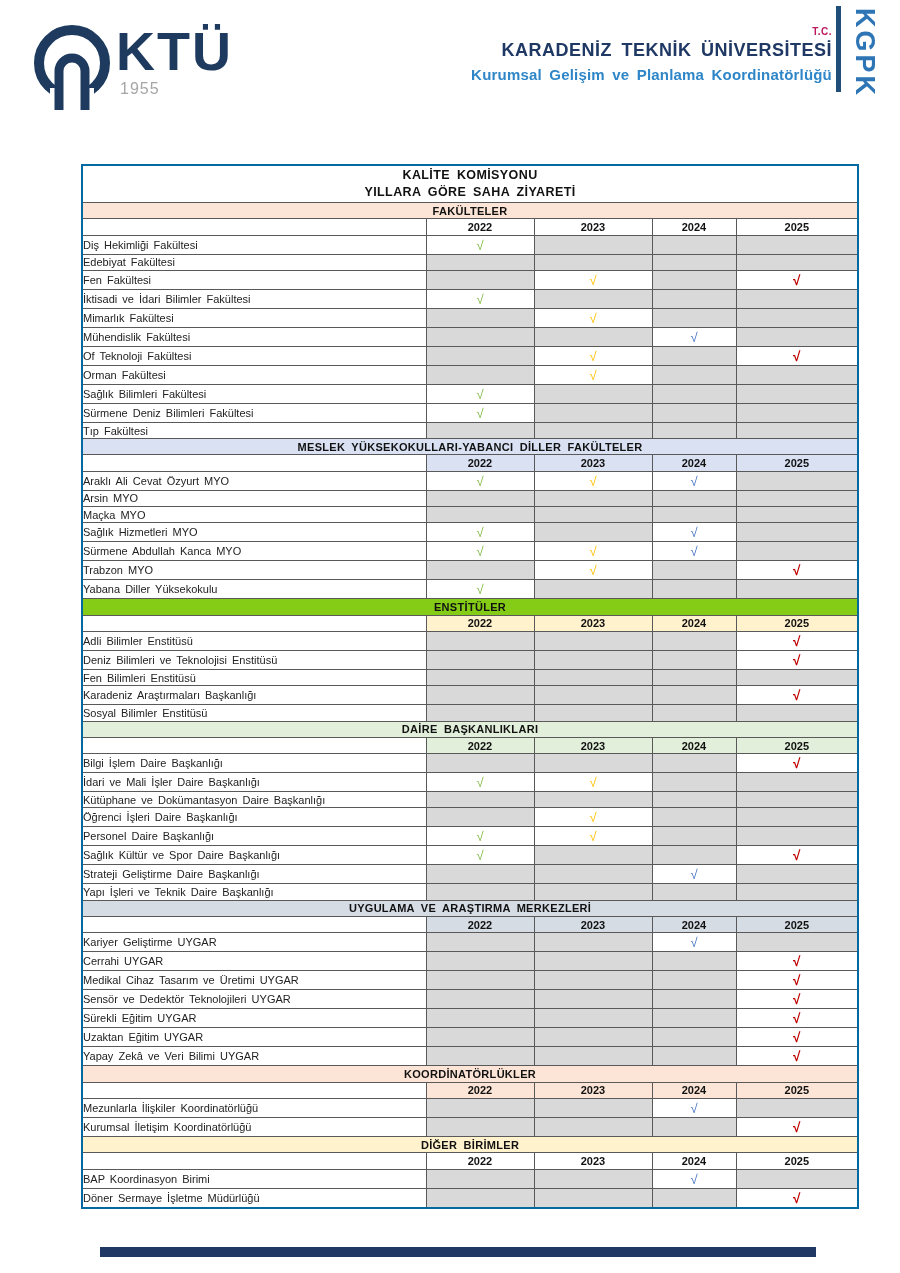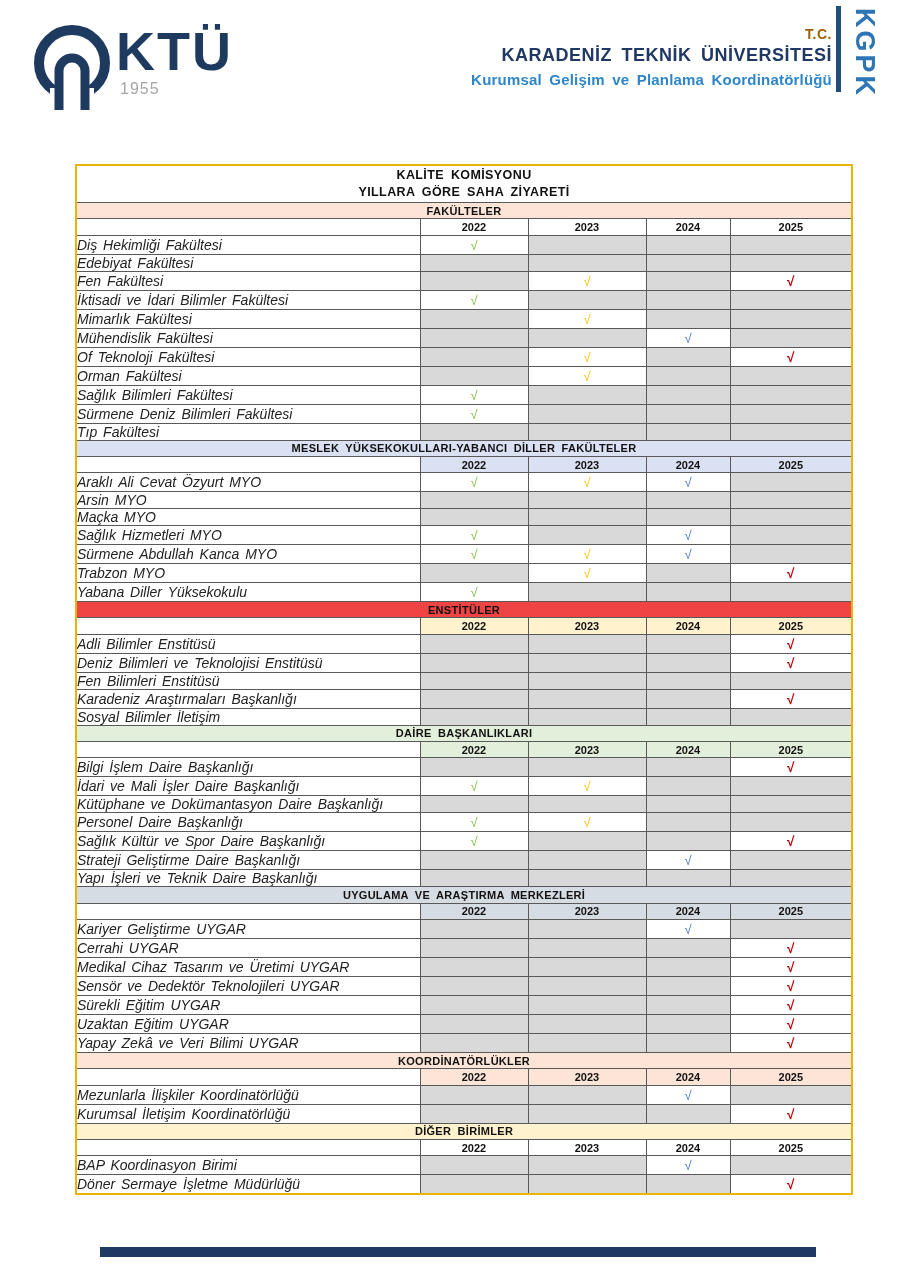--- a/index.html
+++ b/index.html
@@ -12,50 +12,50 @@
   .logo-svg { position:absolute; left:28px; top:20px; }
   .logo-ktu {
     position:absolute; left:116px; top:24px;
     font-size:54px; font-weight:bold; color:#1E3A5F; letter-spacing:2px; line-height:1;
   }
   .logo-year {
     position:absolute; left:120px; top:80px;
     font-size:16px; color:#A6A6A6; letter-spacing:1px;
   }
   .org-block { position:absolute; right:68px; top:26px; text-align:right; }
-  .org-line1 { font-size:14px; font-weight:bold; color:#a16207; letter-spacing:.5px; }
+  .org-line1 { font-size:10px; font-weight:bold; color:#be185d; letter-spacing:.5px; }
   .org-line2 { font-size:18px; font-weight:bold; color:#1F3864; letter-spacing:.5px; margin-top:3px; word-spacing:4px; }
   .org-line3 { font-size:15px; font-weight:bold; color:#2E86C8; letter-spacing:.2px; margin-top:5px; word-spacing:3px; }
   .side-rule { position:absolute; left:836px; top:6px; width:5px; height:86px; background:#1F4E79; }
   .kgpk {
     position:absolute; left:849px; top:8px;
     writing-mode:vertical-rl; font-size:27px; font-weight:bold;
     color:#2E75B6; letter-spacing:3px;
   }
   
   .visits-table {
-    position:absolute; left:75px; top:164px; width:776px;
+    position:absolute; left:81px; top:164px; width:776px;
     border-collapse:collapse; table-layout:fixed;
-    border:2px solid #eab308;
+    border:2px solid #0369a1;
   }
   .visits-table td { border:1px solid #595959; padding:0; vertical-align:middle; }
   .title-cell {
     height:36px; text-align:center; font-weight:bold; font-size:12.5px;
     color:#111; line-height:1.4; letter-spacing:.4px; word-spacing:3px; background:#fff;
   }
   .section-header {
     height:15.3px; text-align:center; font-weight:bold; font-size:11px;
     color:#111; letter-spacing:.3px; word-spacing:3px;
   }
   .year-cell {
     height:15.3px; text-align:center; font-weight:bold; font-size:11px; color:#111;
   }
   .label-cell {
-    height:15.3px; background:#fff; font-size:14px; color:#222;
-    padding-left:8px; white-space:nowrap; overflow:hidden; word-spacing:2px;font-style:italic;
+    height:15.3px; background:#fff; font-size:11px; color:#222;
+    padding-left:8px; white-space:nowrap; overflow:hidden; word-spacing:2px;
   }
   .mark-cell { height:15.3px; text-align:center; background:#fff; }
   .check { font-size:13px; line-height:1; }
   .check.bold { font-weight:bold; font-size:13.5px; }
   
   .footer-bar { position:absolute; left:100px; top:1247px; width:716px; height:10px; background:#1F3864; }
 </style>
 </head>
 <body>
 
@@ -234,21 +234,21 @@
           <td class="mark-cell"><span class="check bold" style="color: rgb(192, 0, 0);">√</span></td>
         </tr>
         <tr>
           <td class="label-cell">Yabana Diller Yüksekokulu</td>
           <td class="mark-cell"><span class="check" style="color: rgb(127, 186, 66);">√</span></td>
           <td class="mark-cell" style="background: rgb(217, 217, 217);"></td>
           <td class="mark-cell" style="background: rgb(217, 217, 217);"></td>
           <td class="mark-cell" style="background: rgb(217, 217, 217);"></td>
         </tr>
         <tr>
-          <td class="section-header" colspan="5" style="background: #ef4444;">ENSTİTÜLER</td>
+          <td class="section-header" colspan="5" style="background: #84cc16;">ENSTİTÜLER</td>
         </tr>
         <tr>
           <td class="label-cell"></td>
           <td class="year-cell" style="background: rgb(255, 242, 204);">2022</td>
           <td class="year-cell" style="background: rgb(255, 242, 204);">2023</td>
           <td class="year-cell" style="background: rgb(255, 242, 204);">2024</td>
           <td class="year-cell" style="background: rgb(255, 242, 204);">2025</td>
         </tr>
         <tr>
           <td class="label-cell">Adli Bilimler Enstitüsü</td>
@@ -272,21 +272,21 @@
           <td class="mark-cell" style="background: rgb(217, 217, 217);"></td>
         </tr>
         <tr>
           <td class="label-cell">Karadeniz Araştırmaları Başkanlığı</td>
           <td class="mark-cell" style="background: rgb(217, 217, 217);"></td>
           <td class="mark-cell" style="background: rgb(217, 217, 217);"></td>
           <td class="mark-cell" style="background: rgb(217, 217, 217);"></td>
           <td class="mark-cell"><span class="check bold" style="color: rgb(192, 0, 0);">√</span></td>
         </tr>
         <tr>
-          <td class="label-cell">Sosyal Bilimler İletişim</td>
+          <td class="label-cell">Sosyal Bilimler Enstitüsü</td>
           <td class="mark-cell" style="background: rgb(217, 217, 217);"></td>
           <td class="mark-cell" style="background: rgb(217, 217, 217);"></td>
           <td class="mark-cell" style="background: rgb(217, 217, 217);"></td>
           <td class="mark-cell" style="background: rgb(217, 217, 217);"></td>
         </tr>
         <tr>
           <td class="section-header" colspan="5" style="background: rgb(226, 239, 218);">DAİRE BAŞKANLIKLARI</td>
         </tr>
         <tr>
           <td class="label-cell"></td>
@@ -310,20 +310,27 @@
           <td class="mark-cell" style="background: rgb(217, 217, 217);"></td>
         </tr>
         <tr>
           <td class="label-cell">Kütüphane ve Dokümantasyon Daire Başkanlığı</td>
           <td class="mark-cell" style="background: rgb(217, 217, 217);"></td>
           <td class="mark-cell" style="background: rgb(217, 217, 217);"></td>
           <td class="mark-cell" style="background: rgb(217, 217, 217);"></td>
           <td class="mark-cell" style="background: rgb(217, 217, 217);"></td>
         </tr>
         <tr>
+          <td class="label-cell">Öğrenci İşleri Daire Başkanlığı</td>
+          <td class="mark-cell" style="background: rgb(217, 217, 217);"></td>
+          <td class="mark-cell"><span class="check" style="color: rgb(255, 192, 0);">√</span></td>
+          <td class="mark-cell" style="background: rgb(217, 217, 217);"></td>
+          <td class="mark-cell" style="background: rgb(217, 217, 217);"></td>
+        </tr>
+        <tr>
           <td class="label-cell">Personel Daire Başkanlığı</td>
           <td class="mark-cell"><span class="check" style="color: rgb(127, 186, 66);">√</span></td>
           <td class="mark-cell"><span class="check" style="color: rgb(255, 192, 0);">√</span></td>
           <td class="mark-cell" style="background: rgb(217, 217, 217);"></td>
           <td class="mark-cell" style="background: rgb(217, 217, 217);"></td>
         </tr>
         <tr>
           <td class="label-cell">Sağlık Kültür ve Spor Daire Başkanlığı</td>
           <td class="mark-cell"><span class="check" style="color: rgb(127, 186, 66);">√</span></td>
           <td class="mark-cell" style="background: rgb(217, 217, 217);"></td>

